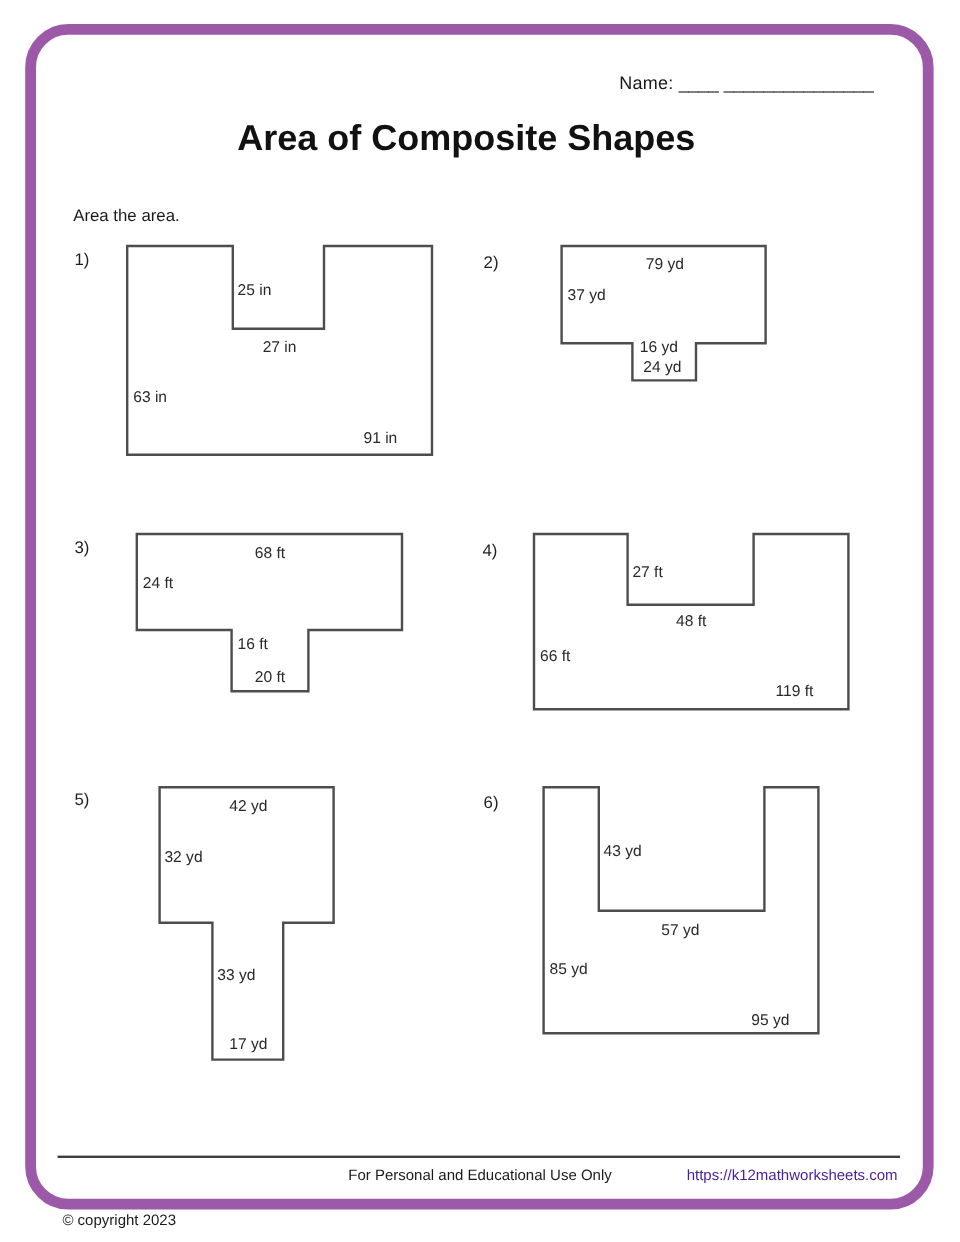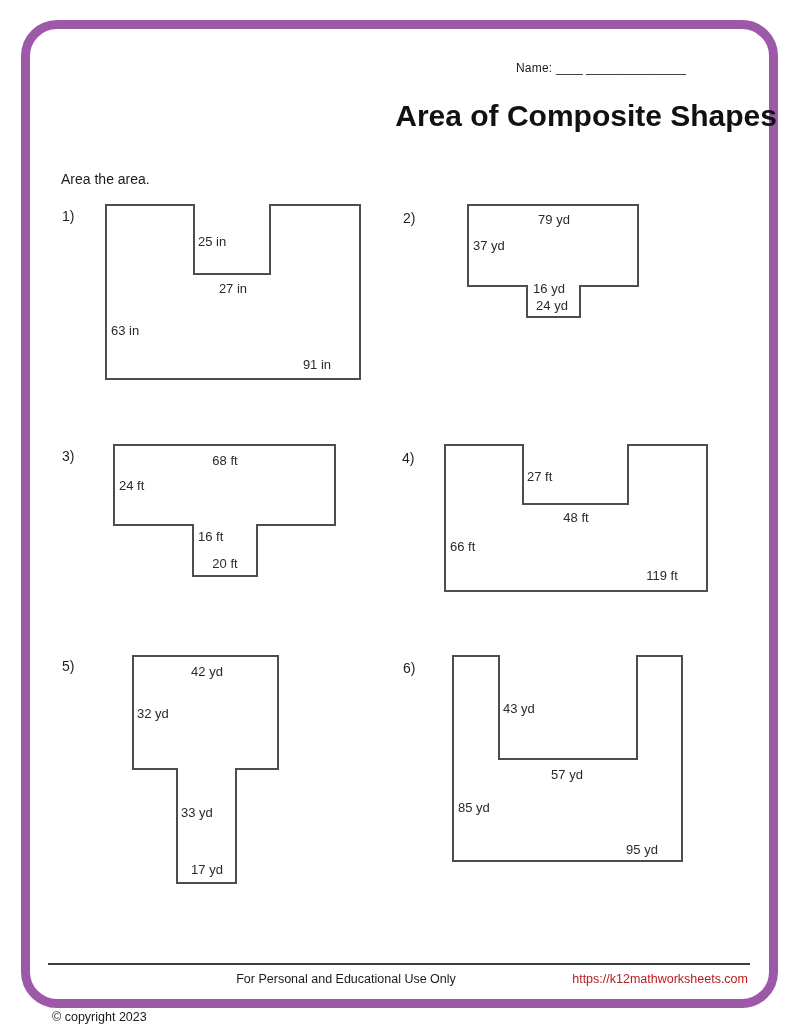--- a/index.html
+++ b/index.html
@@ -23,35 +23,35 @@
     height: 988px;
     box-sizing: border-box;
     border: 9px solid var(--border-color, #9B59A8);
     border-radius: 36px;
     background: #ffffff;
   }
   .name-row {
     position: absolute;
     left: 516px;
     top: 61px;
-    font-size: 12px;
+    font-size: 15px;
     color: #1a1a1a;
     white-space: nowrap;
     letter-spacing: 0.2px;
   }
   .name-row .name-line {
     letter-spacing: 0;
   }
   .title {
     position: absolute;
     left: 0;
     top: 99px;
     width: 777px;
     margin: 0;
-    text-align: right;
+    text-align: center;
     font-size: 30px;
     font-weight: bold;
     color: #111111;
   }
   .instruction {
     position: absolute;
     left: 61px;
     top: 171px;
     font-size: 14px;
     color: #1a1a1a;
@@ -90,31 +90,31 @@
     left: 52px;
     top: 972px;
     font-size: 12.5px;
     color: #1a1a1a;
     margin-top: 38px;
   }
   .footer-usage {
     position: absolute;
     left: 0;
     top: 972px;
-    width: 692px;
+    width: 800px;
     text-align: center;
     font-size: 12.5px;
     color: #1a1a1a;
   }
   .footer-url {
     position: absolute;
     right: 52px;
     top: 972px;
     font-size: 12.5px;
-    color: #b91c1c;
+    color: #4c1d95;
   }
 </style>
 </head>
 <body>
 
 <div class="frame"></div>
 
 <div class="name-row"><span>Name:</span> <span class="name-line">____ _______________</span></div>
 
 <h1 class="title">Area of Composite Shapes</h1>

